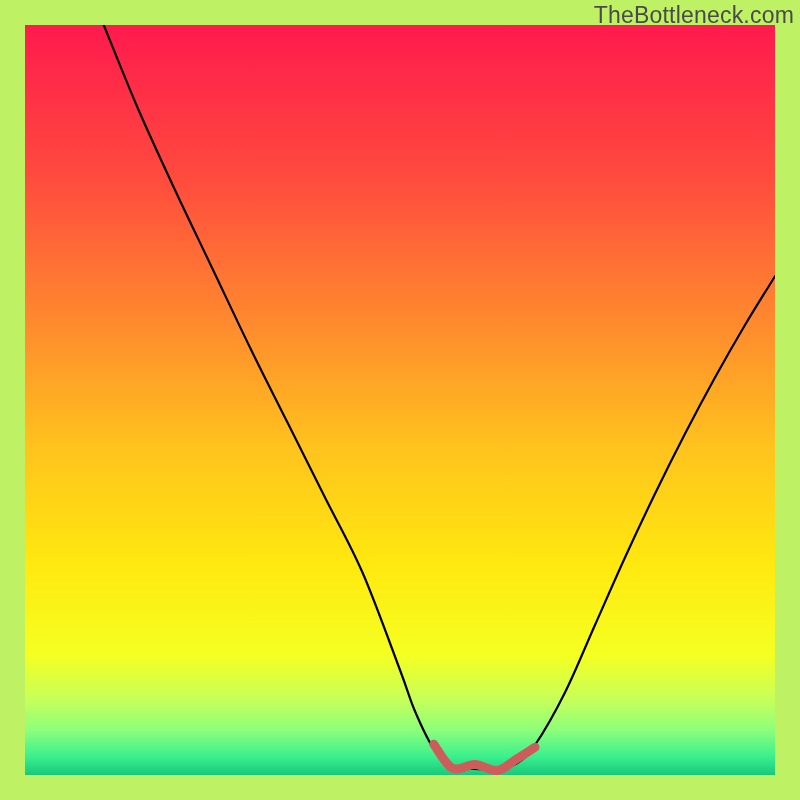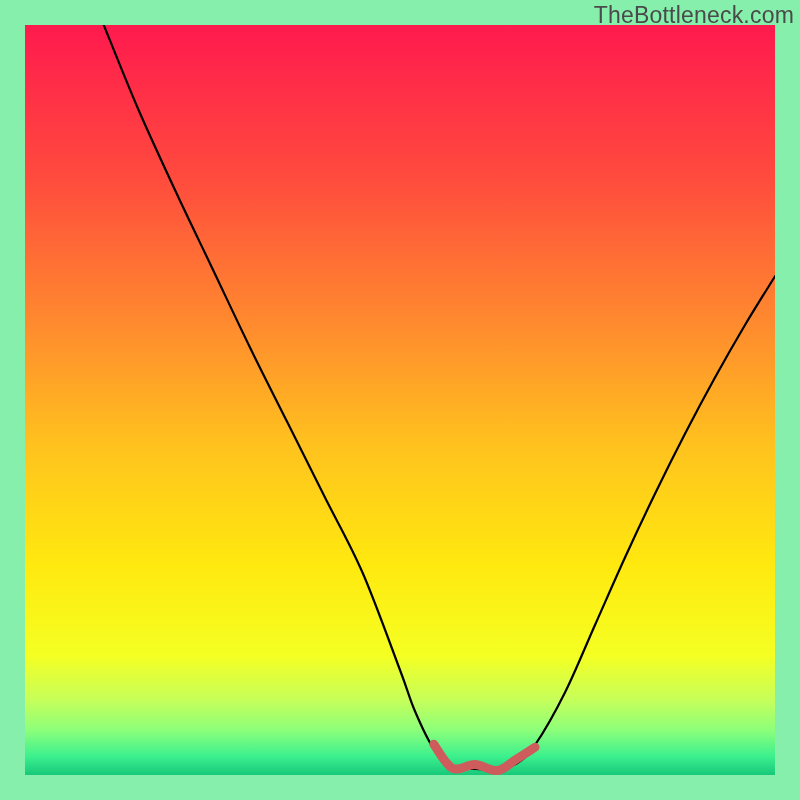--- a/index.html
+++ b/index.html
@@ -7,21 +7,21 @@
     padding: 0;
     width: 800px;
     height: 800px;
     overflow: hidden;
     font-family: Arial, Helvetica, sans-serif;
   }
   .frame {
     position: relative;
     width: 800px;
     height: 800px;
-    background: #86efac;
+    background: #bef264;
   }
   .plot {
     position: absolute;
     left: 25px;
     top: 25px;
     width: 750px;
     height: 750px;
     overflow: hidden;
   }
   .watermark {

